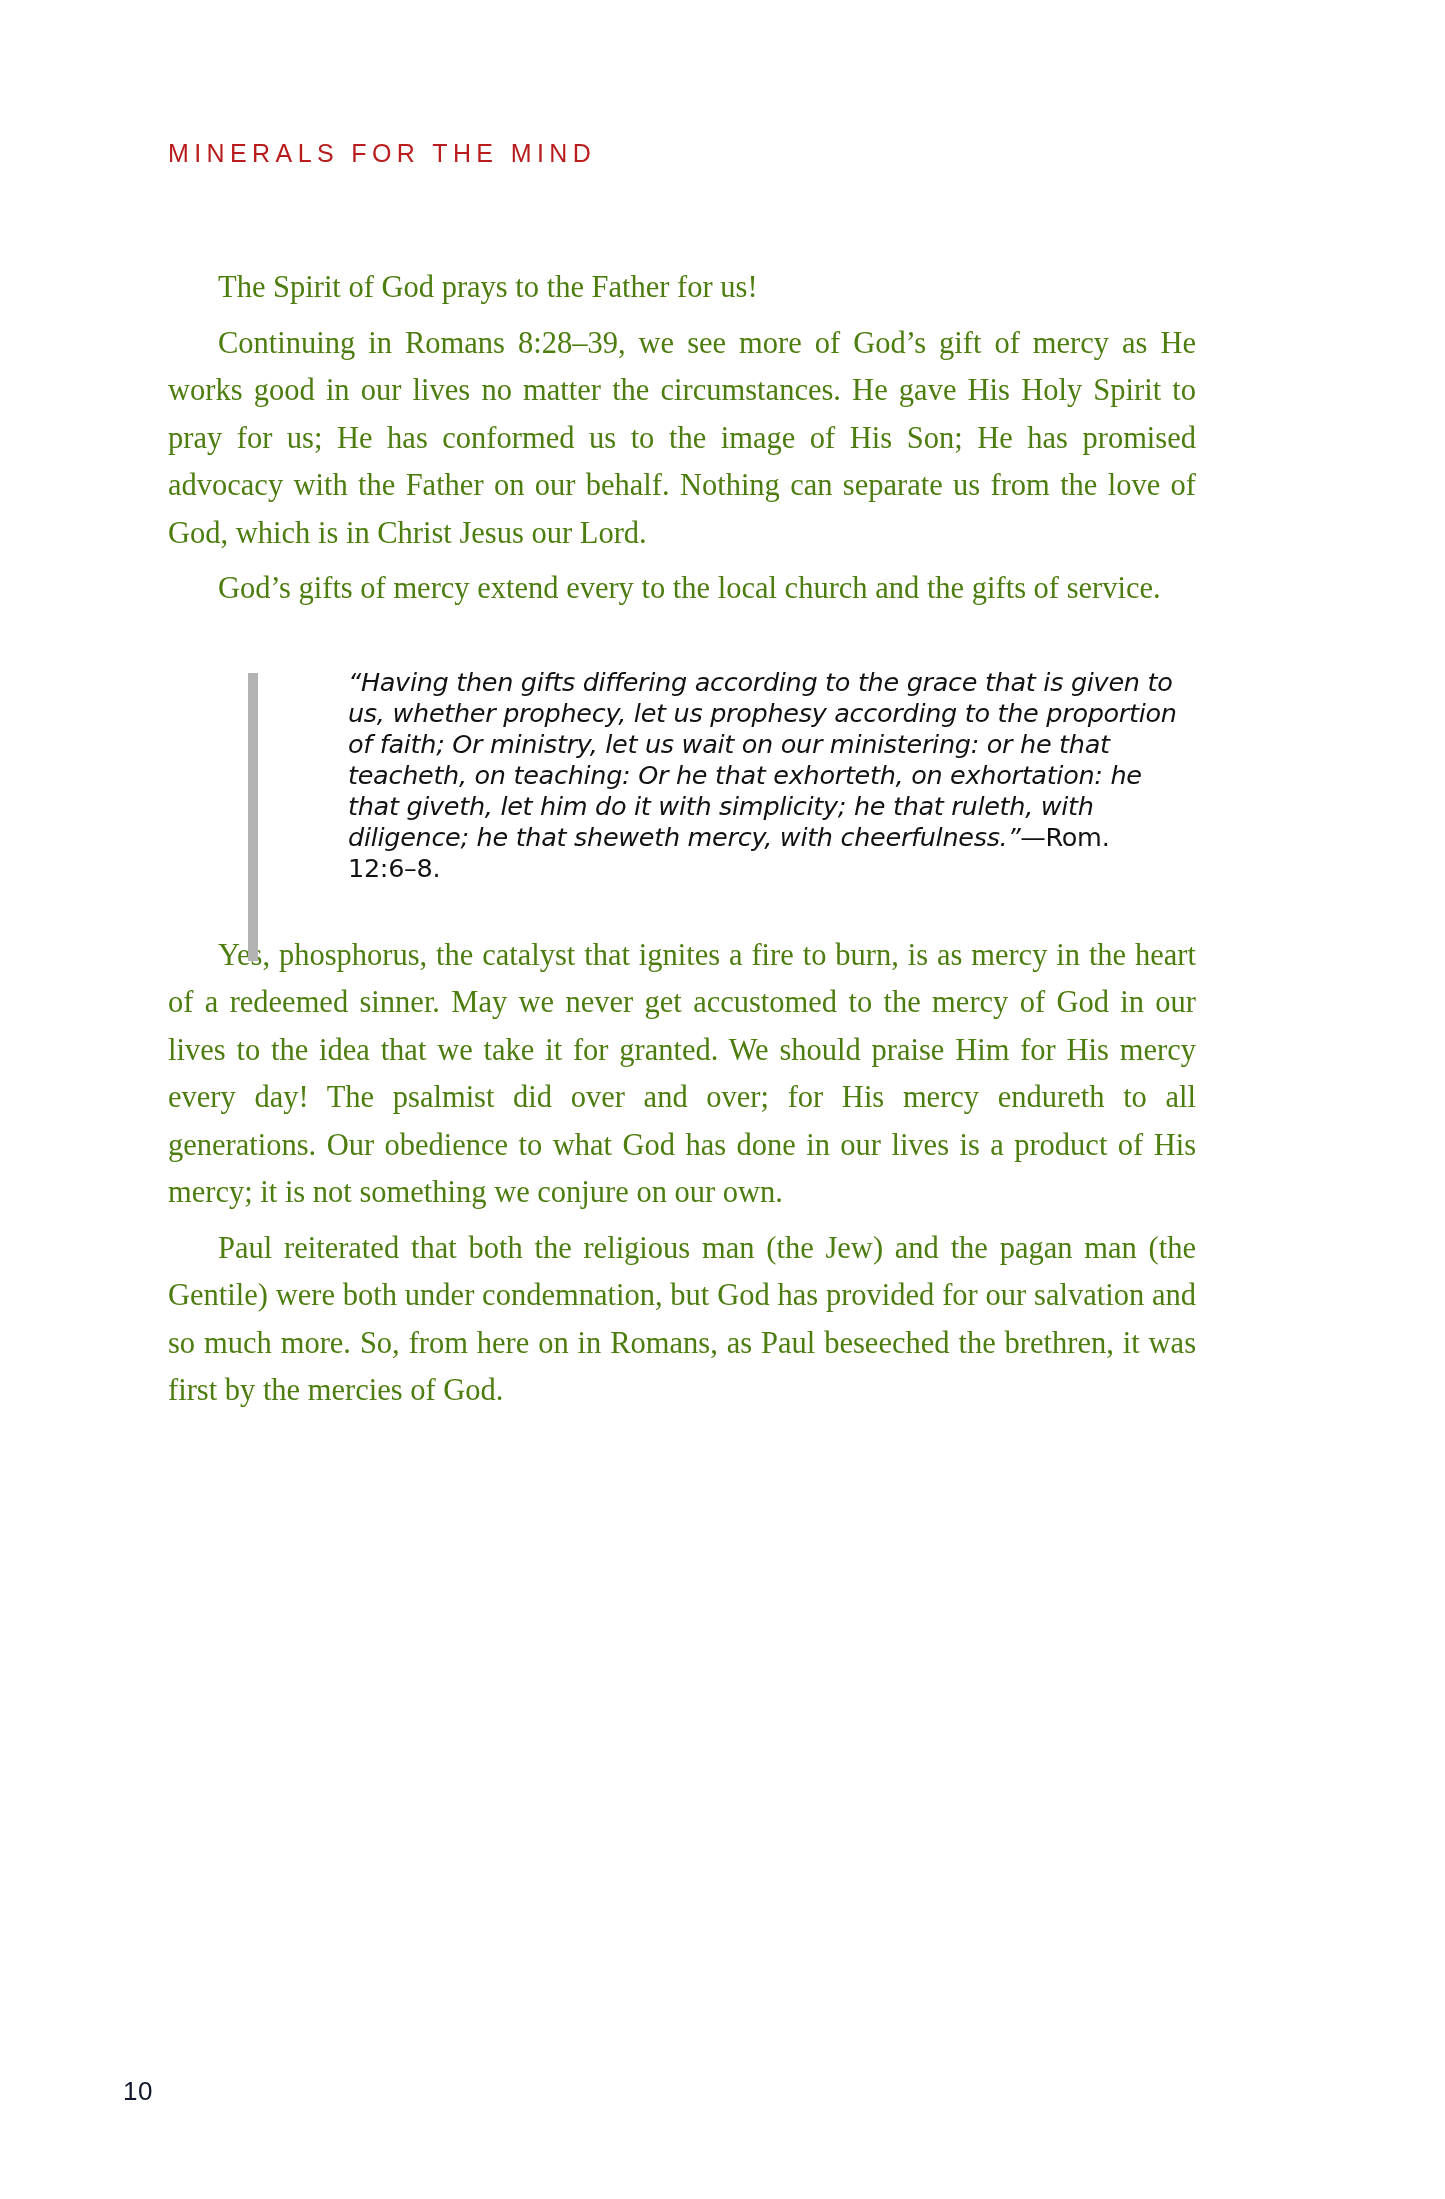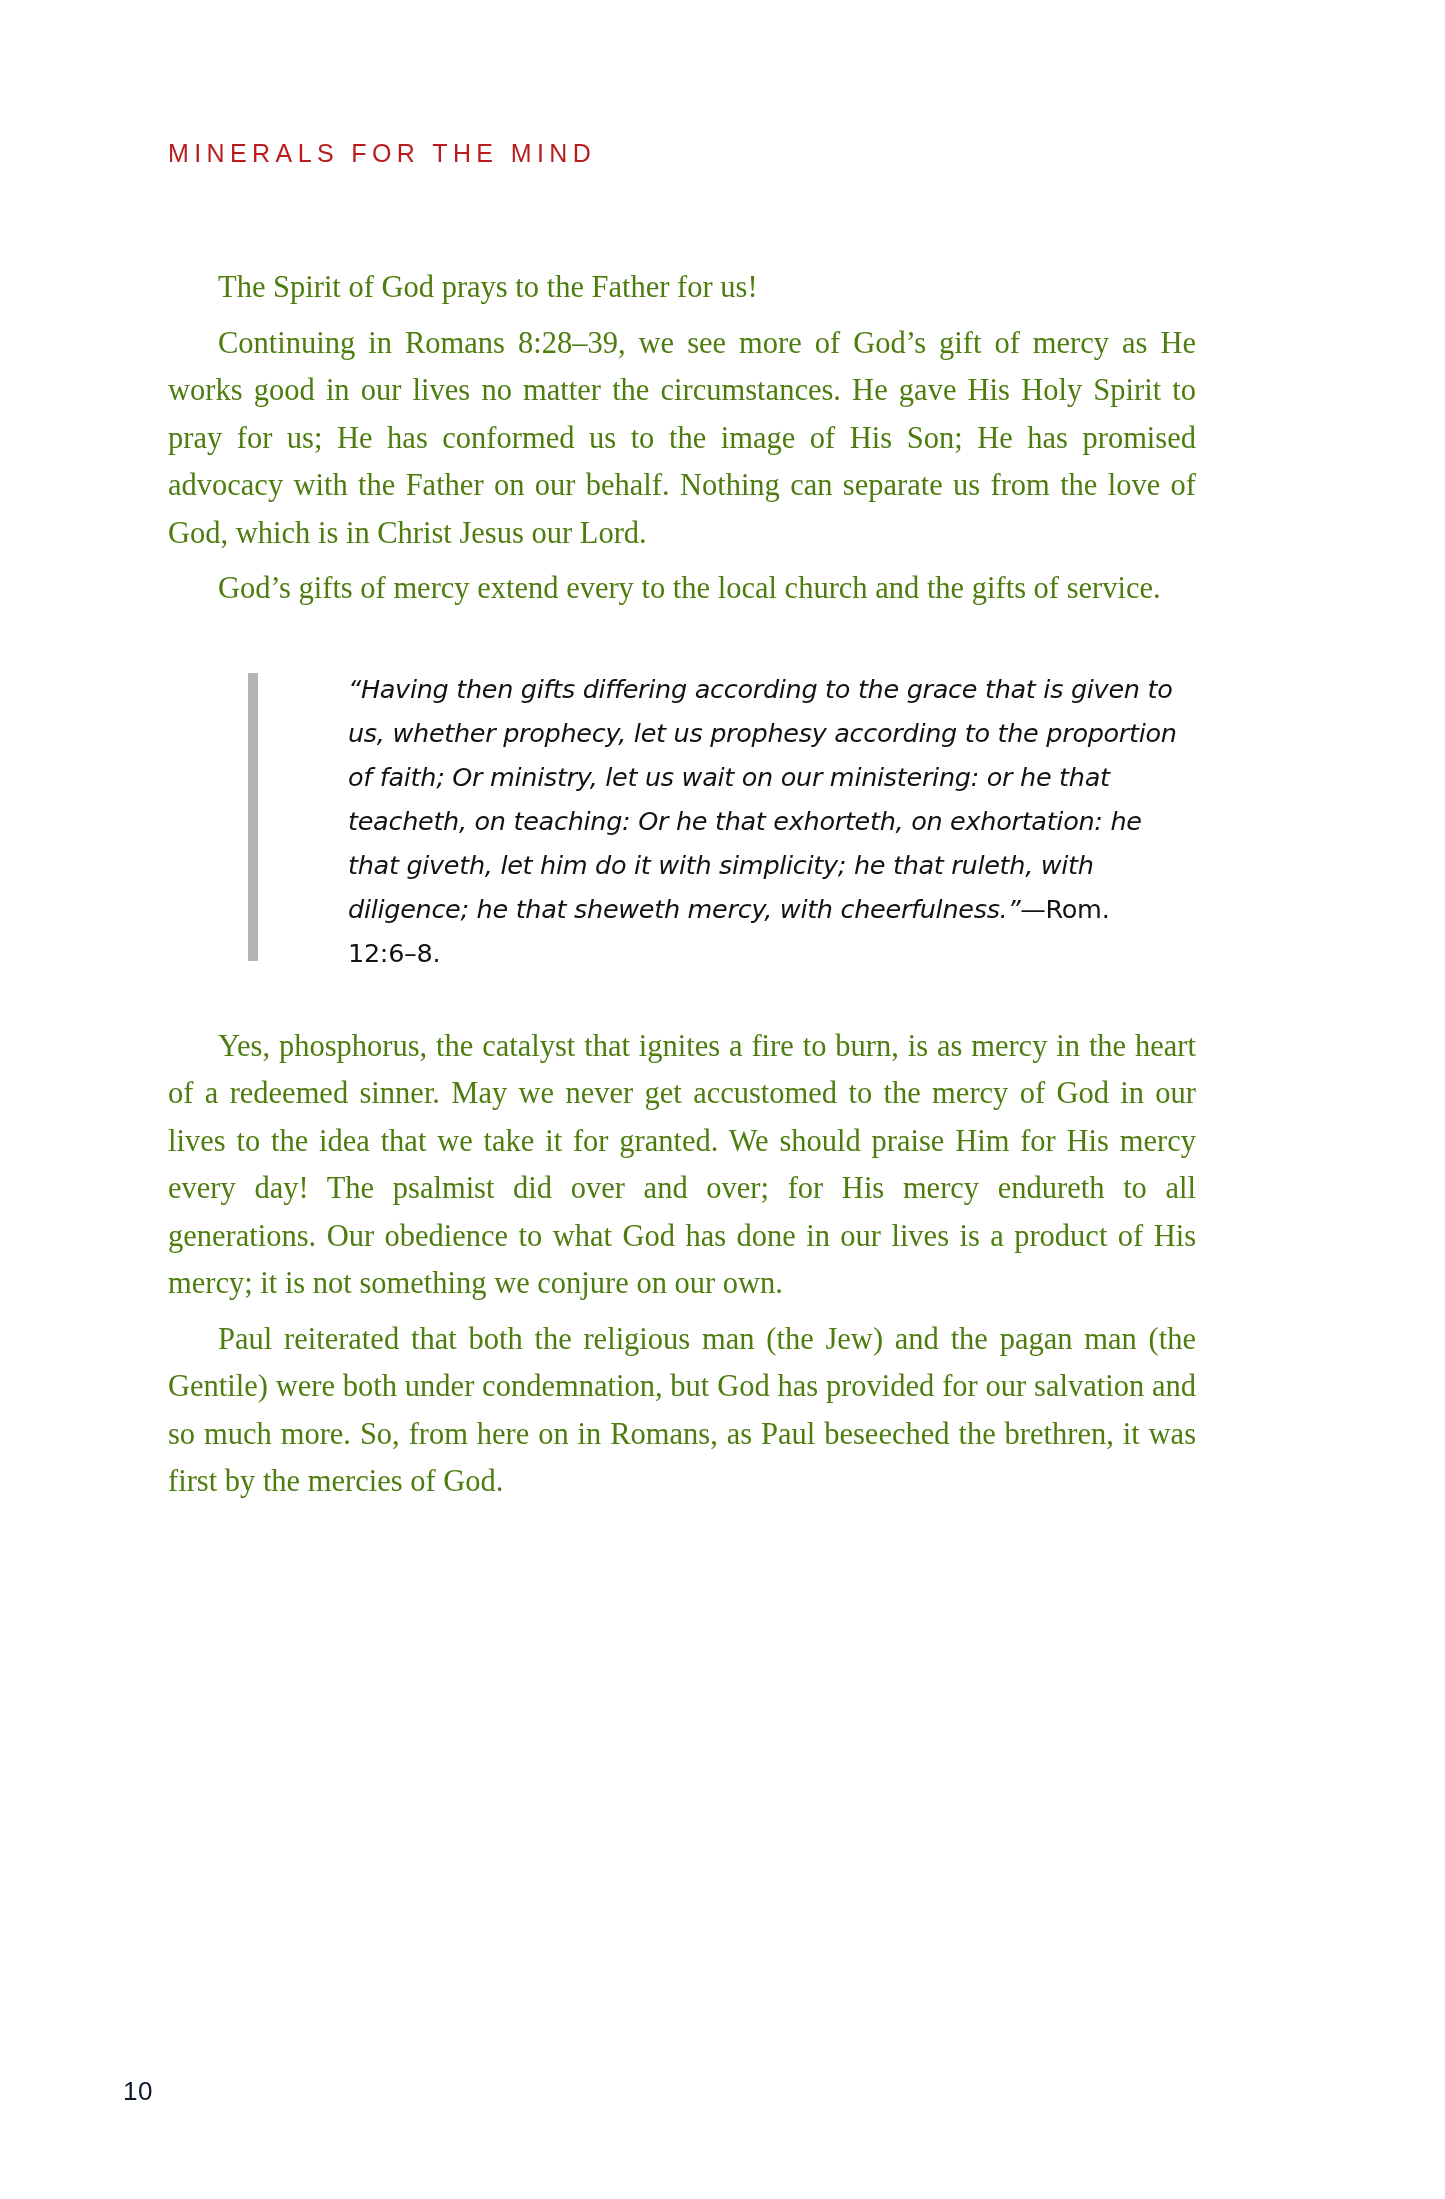--- a/index.html
+++ b/index.html
@@ -70,21 +70,21 @@
     width: 10px;
     height: 288px;
     background: #b3b3b3;
   }
 
   .quote-text {
     margin: 0 16px 0 130px;
     font-family: "DejaVu Sans", "Liberation Sans", sans-serif;
     font-style: italic;
     font-size: 25.5px;
-    line-height: 44px;
+    line-height: 31px;
     color: #121212;
     text-align: left;
     width: 830px;
     letter-spacing: -0.3px;
   }
 
   .quote-text .cite {
     font-style: normal;
   }
 

